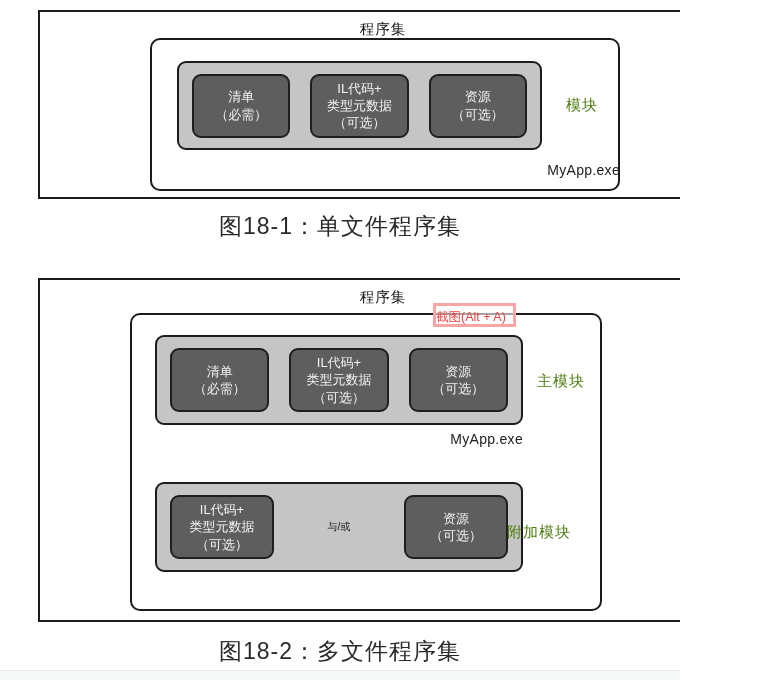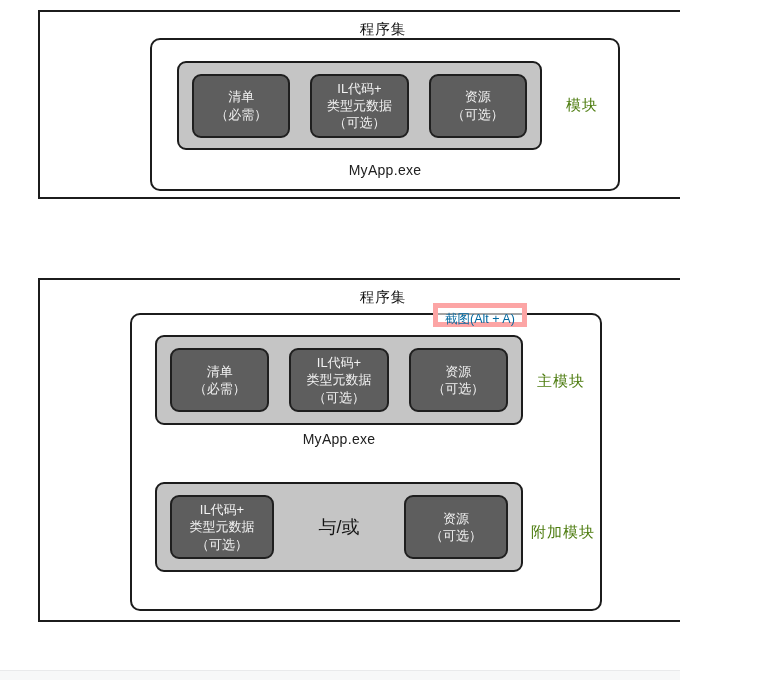--- a/index.html
+++ b/index.html
@@ -28,38 +28,38 @@
     gap:20px;
   }
   .dark-block{
     width:104px;height:64px;background:#5e5e5e;border:2.5px solid #1f1f1f;
     border-radius:9px;box-sizing:border-box;
     display:flex;align-items:center;justify-content:center;
     text-align:center;color:#f2f2f2;font-size:13px;line-height:1.32;
     white-space:pre-line;
   }
   .connector-text{
-    flex:1;text-align:center;font-size:18px;color:#141414;
+    flex:1;text-align:center;font-size:10px;color:#141414;
   }
   .filename{
-    position:absolute;text-align:center;font-size:14px;color:#202020;
+    position:absolute;text-align:right;font-size:14px;color:#202020;
     letter-spacing:0.3px;
   }
   .side-label{
     position:absolute;text-align:center;font-size:15px;color:#4d7c0f;
     letter-spacing:1px;
   }
   .caption{
     position:absolute;left:0;right:0;text-align:center;
     font-size:23px;color:#2a2a2a;letter-spacing:1px;
   }
   .tooltip{
     position:absolute;left:433px;top:303px;height:24px;box-sizing:border-box;
-    background:rgba(255,255,255,0.6);border:5px solid #fca5a5;
-    padding:3px 7px 0 7px;font-size:12.5px;color:#0369a1;z-index:5;
+    background:rgba(255,255,255,0.6);border:3px solid #fca5a5;
+    padding:3px 7px 0 0;font-size:12.5px;color:#ef4444;z-index:5;
     white-space:nowrap;
   }
   .footer-bar{
     position:absolute;left:0;right:0;top:670px;height:10px;
     background:#f7f8f8;border-top:1px solid #e9eaeb;
   }
 </style>
 </head>
 <body>
 
@@ -78,20 +78,21 @@
 类型元数据
 （可选）</div>
     <div class="dark-block">资源
 （可选）</div>
   </div>
 
   <div class="filename" style="left:150px;width:470px;top:162px;">MyApp.exe</div>
 
   <div class="side-label" style="left:552px;width:60px;top:96px;">模块</div>
 
+  <div class="caption" style="top:211px;">图18-1：单文件程序集</div>
 
   <div class="outer-box" style="left:38px;top:278px;width:690px;height:344px;">
     <div class="assembly-label">程序集</div>
   </div>
 
   <div class="module-box" style="left:130px;top:313px;width:472px;height:298px;"></div>
 
   <div class="tooltip">截图(Alt + A)</div>
 
   <div class="gray-container" style="left:155px;top:335px;width:368px;height:90px;">
@@ -111,18 +112,19 @@
   <div class="gray-container" style="left:155px;top:482px;width:368px;height:90px;">
     <div class="dark-block">IL代码+
 类型元数据
 （可选）</div>
     <div class="connector-text">与/或</div>
     <div class="dark-block">资源
 （可选）</div>
   </div>
 
 
-  <div class="side-label" style="left:527px;width:72px;top:523px;">附加模块</div>
+  <div class="side-label" style="left:503px;width:72px;top:523px;">附加模块</div>
 
+  <div class="caption" style="top:636px;">图18-2：多文件程序集</div>
 
   <div class="footer-bar"></div>
 
 </div>
 
 </body></html>

